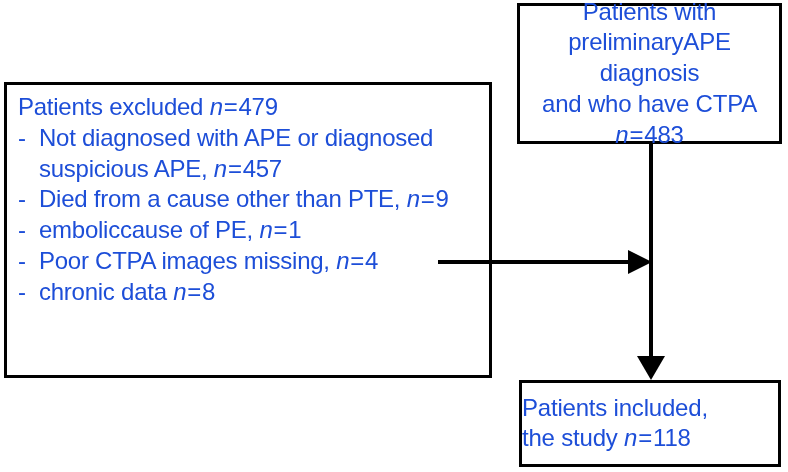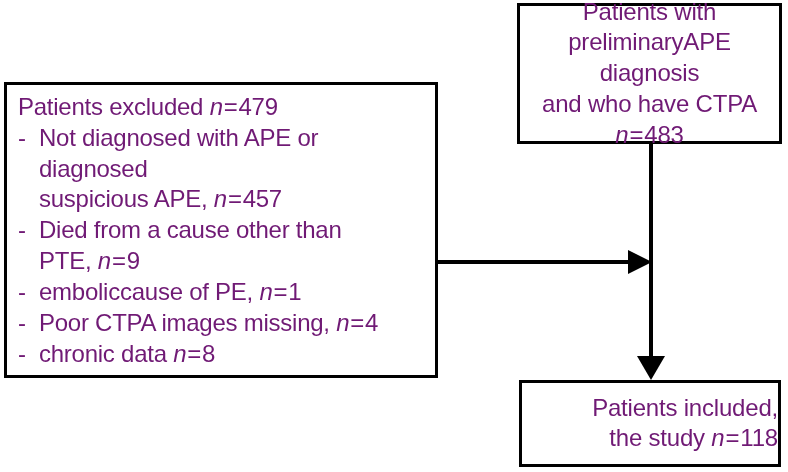--- a/index.html
+++ b/index.html
@@ -6,21 +6,21 @@
     margin: 0;
     padding: 0;
     background: #ffffff;
   }
   #canvas {
     position: relative;
     width: 788px;
     height: 472px;
     background: #ffffff;
     font-family: "Liberation Sans", sans-serif;
-    color: #701a75;
+    color: #1d4ed8;
     overflow: hidden;
   }
 
   .box {
     position: absolute;
     box-sizing: border-box;
     border: 3px solid #000000;
     background: #ffffff;
   }
 
@@ -49,31 +49,31 @@
     top: 380px;
     width: 262px;
     height: 87px;
   }
   #box-included .inner {
     position: absolute;
     left: 0;
     right: 0;
     top: 50%;
     transform: translateY(-50%);
-    text-align: right;
+    text-align: left;
     font-size: 24px;
     line-height: 1.285;
     letter-spacing: -0.2px;
   }
 
   
   #box-excluded {
     left: 4px;
     top: 82px;
-    width: 434px;
+    width: 488px;
     height: 296px;
   }
   #box-excluded .inner {
     position: absolute;
     left: 11px;
     right: 6px;
     top: 7px;
     font-size: 24px;
     line-height: 1.285;
     letter-spacing: -0.25px;

